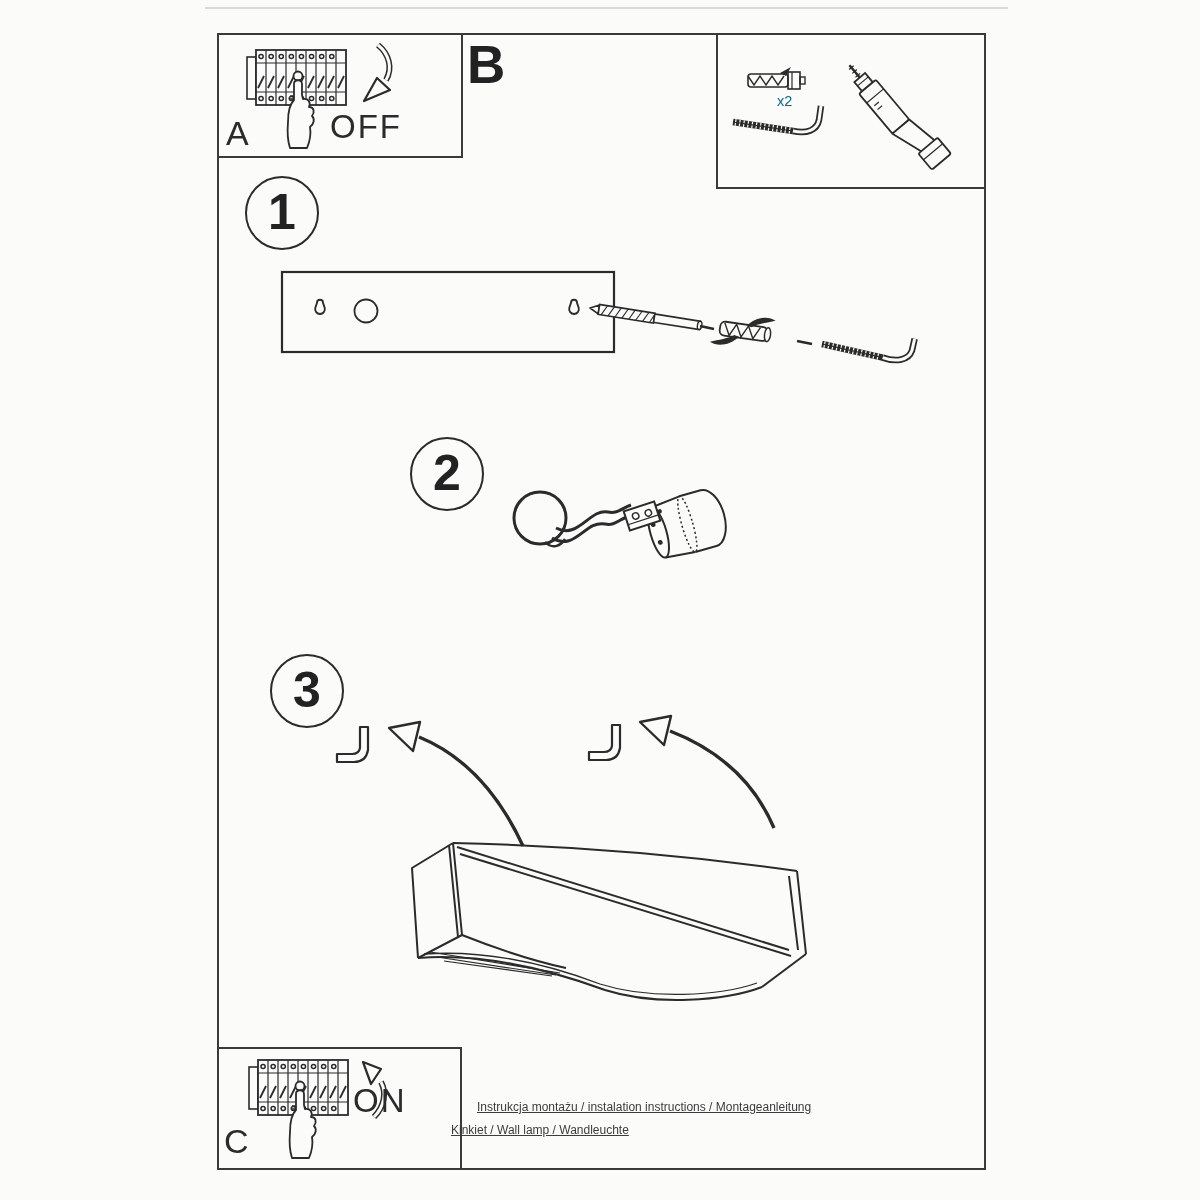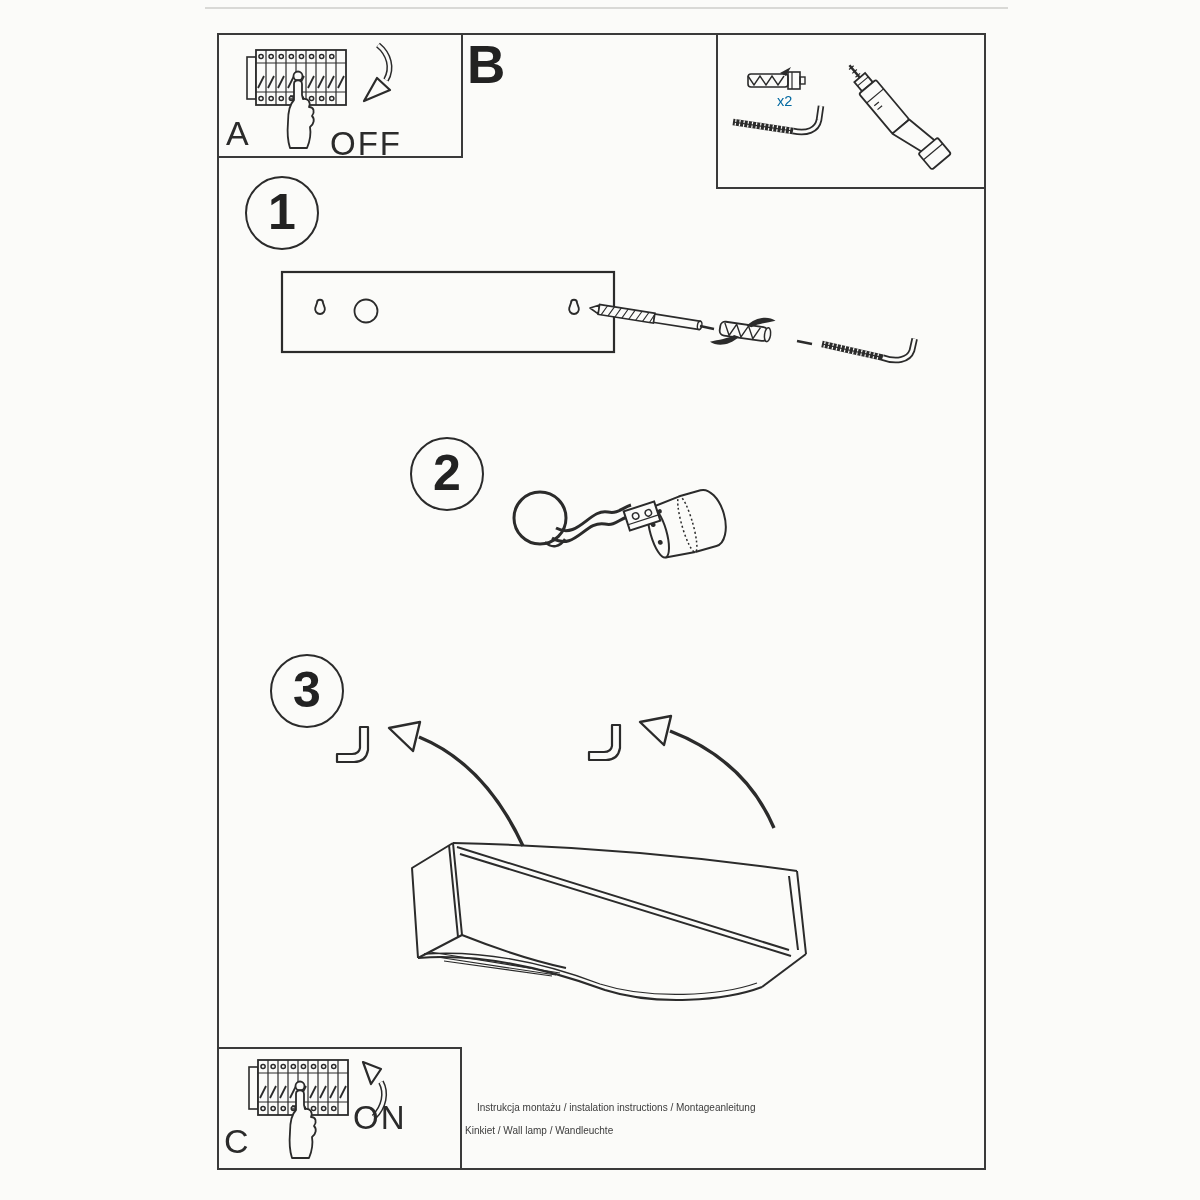--- a/index.html
+++ b/index.html
@@ -12,30 +12,30 @@
   .abs{position:absolute;}
   #sheet-frame{
     left:217px;top:33px;width:765px;height:1133px;
     border:2.5px solid #3a3a3a;position:absolute;background:transparent;
   }
   .inner-box{position:absolute;}
   #box-a{left:0;top:0;width:242px;height:121px;border-right:2.5px solid #3a3a3a;border-bottom:2.5px solid #3a3a3a;}
   #box-tools{right:0;top:0;width:266px;height:152px;border-left:2.5px solid #3a3a3a;border-bottom:2.5px solid #3a3a3a;}
   #box-c{left:0;bottom:0;width:241px;height:119px;border-top:2.5px solid #3a3a3a;border-right:2.5px solid #3a3a3a;}
   .corner-label{font-size:34px;line-height:1;color:#2b2b2b;}
-  .state-label{font-size:33px;line-height:1;color:#2b2b2b;letter-spacing:2px;margin-top:17px;}
+  .state-label{font-size:33px;line-height:1;color:#2b2b2b;letter-spacing:2px;}
   .letter-b{font-size:53px;font-weight:700;line-height:1;color:#222;}
   .x2-label{font-size:14.5px;color:#0369a1;}
   .step-badge{
     width:70px;height:70px;border:2.5px solid #2b2b2b;border-radius:50%;
     display:flex;align-items:center;justify-content:center;
     background:#fbfbf9;position:absolute;
   }
   .step-badge span{font-size:50px;font-weight:700;color:#222;transform:translateY(-1px);}
-  .footer-text{font-size:10px;color:#3c3c3c;line-height:23px;}
+  .footer-text{font-size:12px;color:#3c3c3c;line-height:23px;text-decoration:underline;}
   .paper-edge{background:#cdcdc9;}
   svg.art{position:absolute;left:0;top:0;pointer-events:none;}
 </style>
 </head>
 <body>
 
 <div class="abs paper-edge" style="left:205px;top:7px;width:803px;height:1.5px;opacity:.75"></div>
 
 <div id="sheet-frame">
   <div id="box-a" class="inner-box"></div>
@@ -224,13 +224,13 @@
   <span>2</span>
 </div>
 <div class="step-badge" style="left:270px;top:654px">
   <span>3</span>
 </div>
 
 <div class="abs corner-label" style="left:224px;top:1124px">C</div>
 <div class="abs state-label" style="left:353px;top:1084px">ON</div>
 
 <div class="abs footer-text" style="left:477px;top:1096px">Instrukcja montażu / instalation instructions / Montageanleitung</div>
-<div class="abs footer-text" style="left:465px;top:1119px">Kinkiet / Wall lamp / Wandleuchte</div>
+<div class="abs footer-text" style="left:451px;top:1119px">Kinkiet / Wall lamp / Wandleuchte</div>
 
 </body></html>

